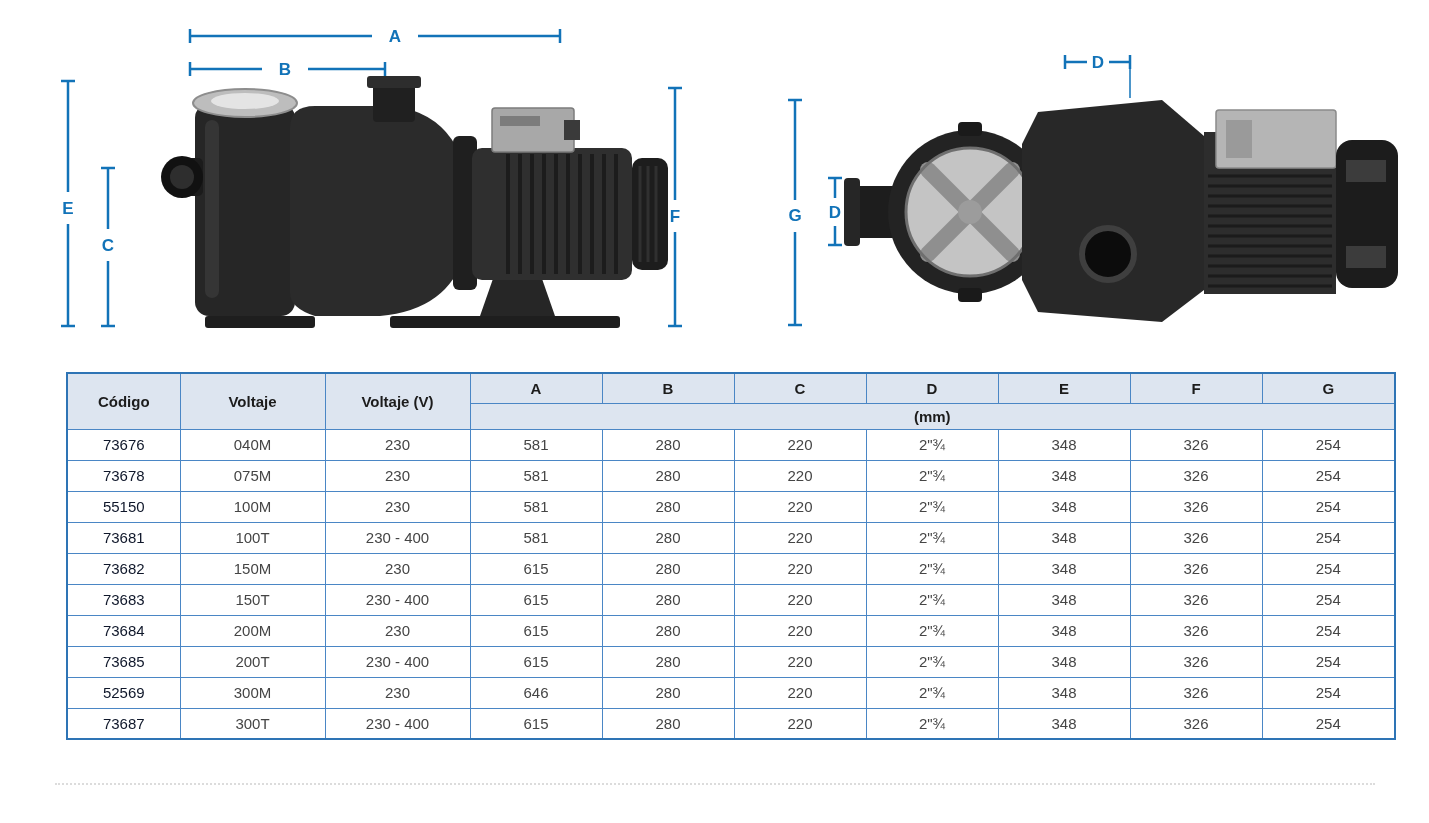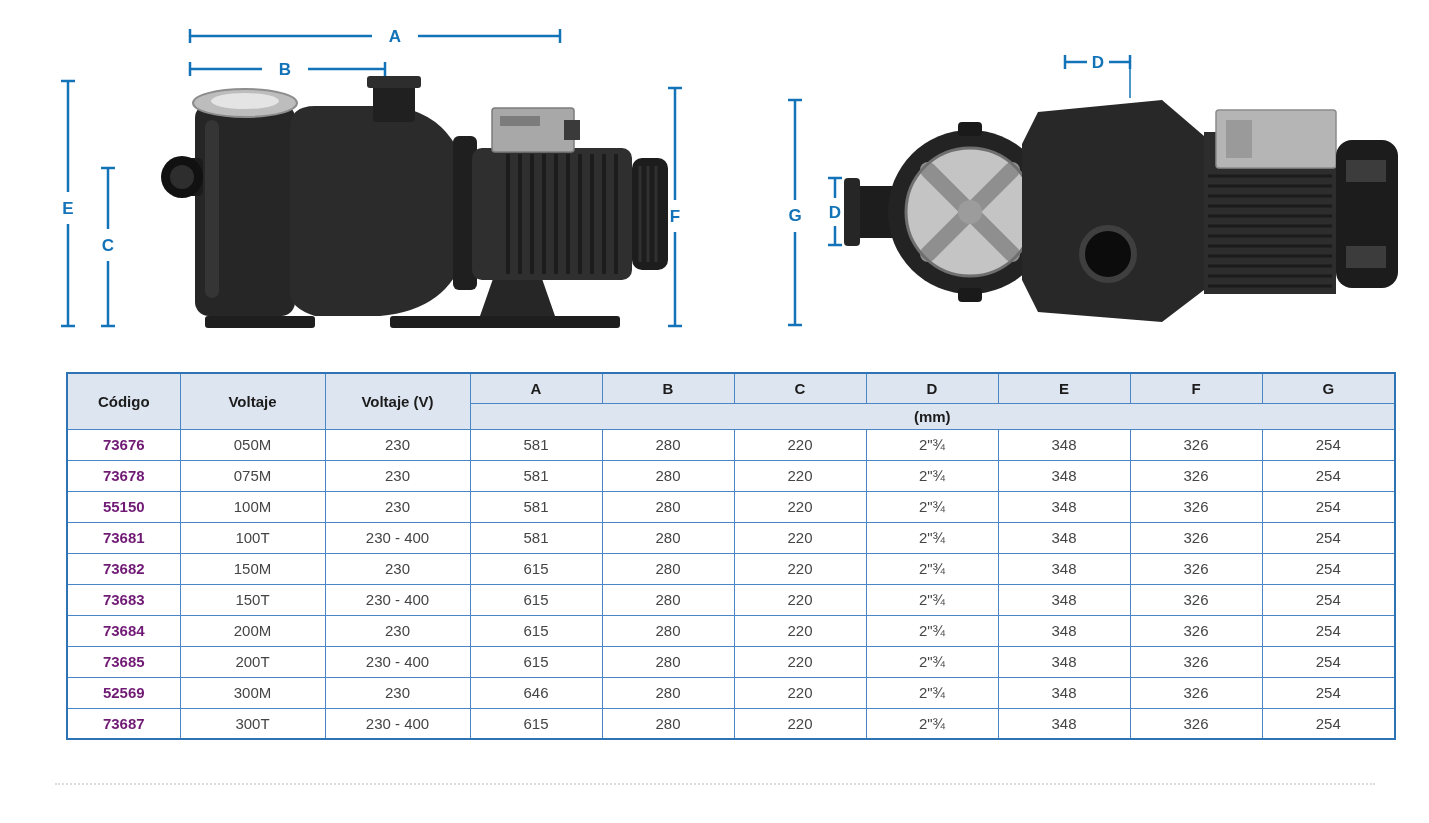--- a/index.html
+++ b/index.html
@@ -19,21 +19,21 @@
     border:1px solid #4a86c5; text-align:center; vertical-align:middle;
     overflow:hidden; white-space:nowrap;
   }
   table.dims thead th {
     background:#dde5f0; color:#1c1c1c; font-weight:bold; font-size:15px;
   }
   table.dims thead tr.r1 th { height:30px; }
   table.dims thead tr.r2 th { height:26px; }
   th.voltaje { white-space:pre-line; line-height:1.15; }
   table.dims tbody td { font-size:15px; color:#454545; height:31px; background:#fff; }
-  table.dims tbody td.codigo { font-weight:bold; color:#701a75; }
+  table.dims tbody td.codigo { font-weight:normal; color:#0f172a; }
 
   .bottom-rule {
     position:absolute; left:55px; width:1320px; top:783px;
     border-top:2px dotted #dcdcdc;
   }
 </style>
 </head>
 <body>
 
 <div class="page">
@@ -200,21 +200,21 @@
         <th>F</th>
         <th>G</th>
       </tr>
       <tr class="r2">
         <th colspan="7">(mm)</th>
       </tr>
     </thead>
     <tbody>
         <tr>
           <td class="codigo">73676</td>
-          <td>050M</td>
+          <td>040M</td>
           <td>230</td>
           <td>581</td>
           <td>280</td>
           <td>220</td>
           <td>2"¾</td>
           <td>348</td>
           <td>326</td>
           <td>254</td>
         </tr>
         <tr>

